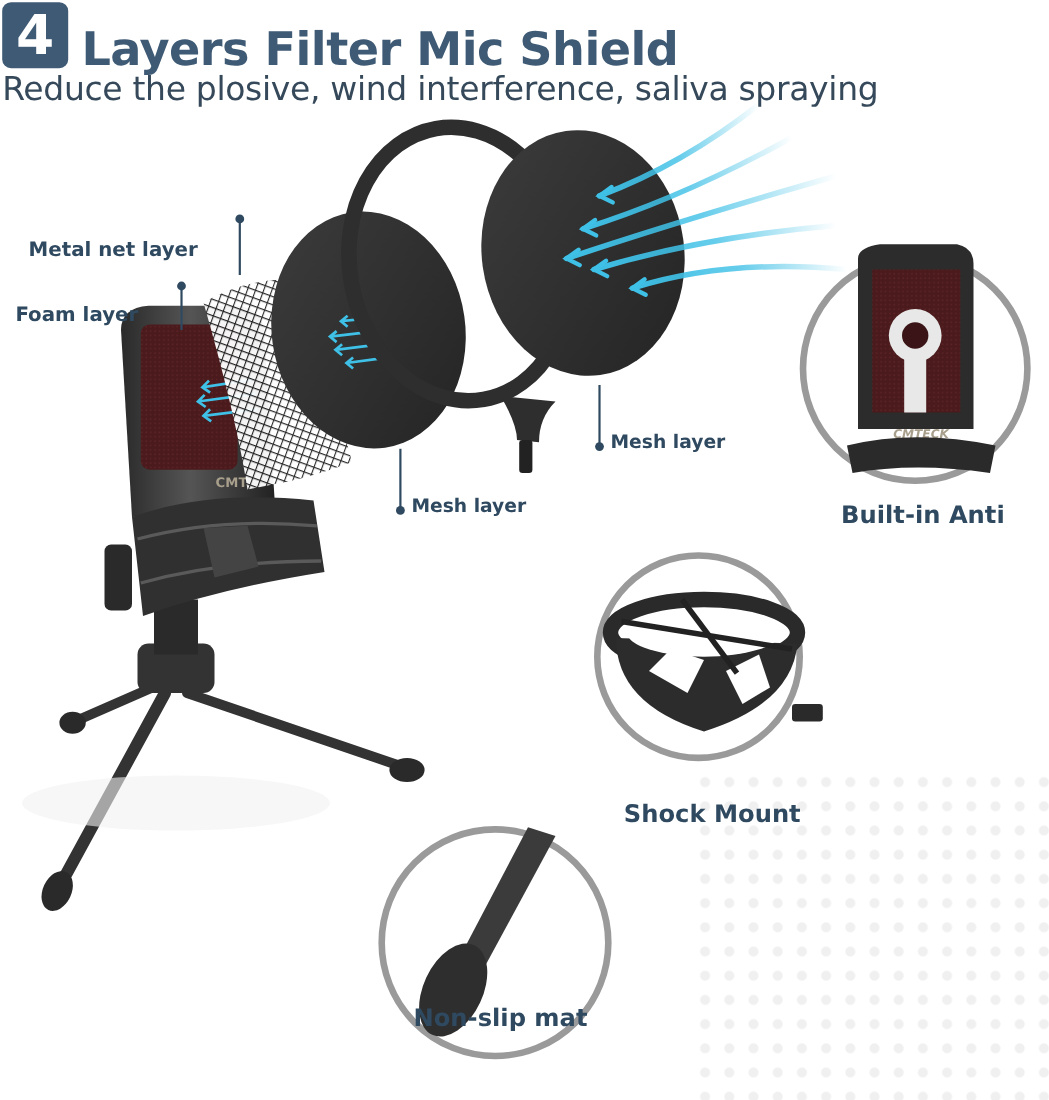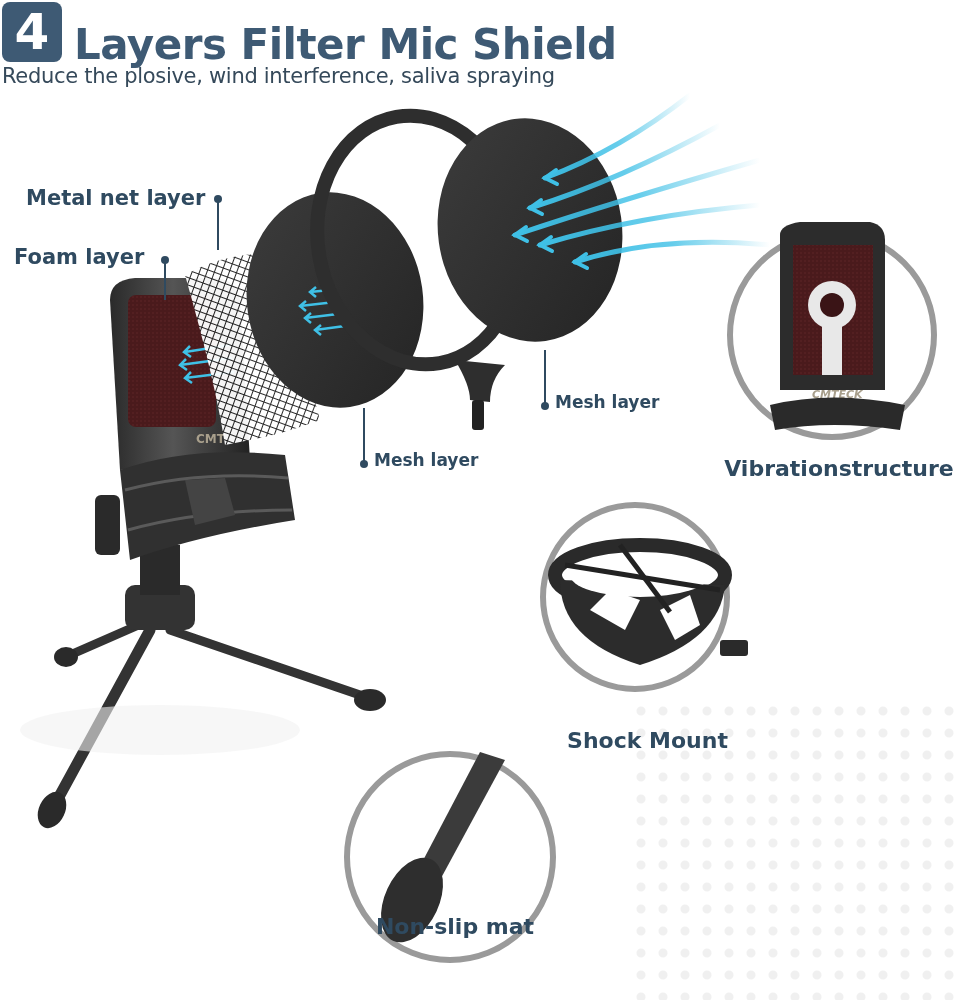--- a/index.html
+++ b/index.html
@@ -16,29 +16,29 @@
       left: 2px; top: 2px; width: 60px; height: 60px;
       background: #3e5a74; border-radius: 8px;
       color: #fff; font-weight: bold; font-size: 50px; line-height: 60px;
       text-align: center;
     }
     .title {
       left: 74px; top: 20px; font-size: 42px; font-weight: bold;
       color: #3e5a74; letter-spacing: -0.5px; white-space: nowrap;
     }
     .subtitle {
-      left: 2px; top: 64px; font-size: 21px; color: #35495a;
+      left: 2px; top: 64px; font-size: 30px; color: #35495a;
       white-space: nowrap; letter-spacing: -0.3px;
     }
 
     
     .label {
       font-weight: bold; font-size: 17px; color: #2f4a60; white-space: nowrap;
     }
-    .label-sm { font-size: 21px; }
+    .label-sm { font-size: 18px; margin-top: 31px; }
     .cap {
       font-weight: bold; font-size: 22px; color: #2f4a60; text-align: center;
       line-height: 27px;
     }
 
     
     .dots {
       left: 630px; top: 700px; width: 324px; height: 300px;
       background-image: radial-gradient(circle, #eeeeee 4px, transparent 5px);
       background-size: 22px 22px;
@@ -185,20 +185,20 @@
     <circle cx="545" cy="406" r="4" fill="#2f4a60"></circle>
   </g>
 </svg>
 
 <div class="abs label label-sm" style="left:26px; top:186px;">Metal net layer</div>
 <div class="abs label label-sm" style="left:14px; top:245px;">Foam layer</div>
 <div class="abs label" style="left:374px; top:450px;">Mesh layer</div>
 <div class="abs label" style="left:555px; top:392px;">Mesh layer</div>
 
 <div class="abs cap" style="left:724px; top:455px; width:230px;">
-  <div>Vibrationstructure</div>
+  <div>Built-in Anti</div>
 </div>
 <div class="abs cap" style="left:540px; top:727px; width:215px;">
   <div>Shock Mount</div>
 </div>
 <div class="abs cap" style="left:355px; top:913px; width:200px;">
   <div>Non-slip mat</div>
 </div>
 
 </body></html>

